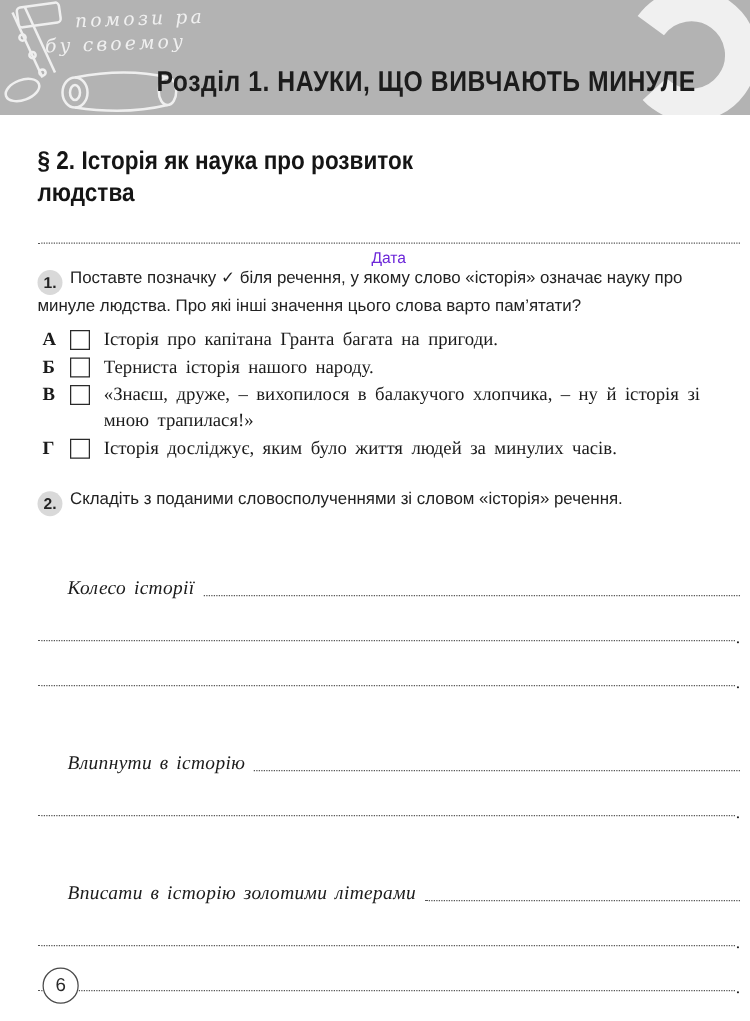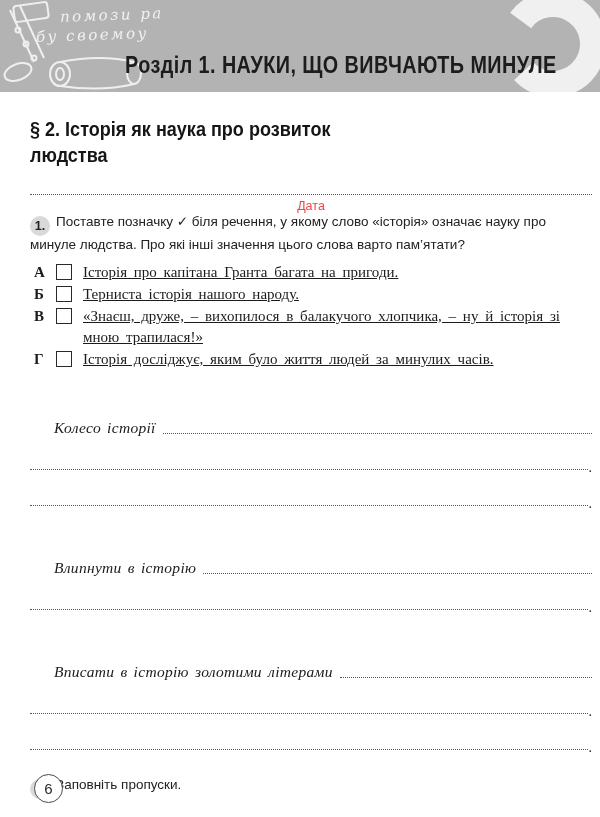--- a/index.html
+++ b/index.html
@@ -25,38 +25,38 @@
   
   .content{padding:0 8px 0 30px;}
   .section-row{display:flex;margin-top:24px;flex-direction:column;}
   .sec-title{width:322px;flex:none;}
   .sec-title .tline{
     white-space:nowrap;font-weight:bold;font-size:20.5px;line-height:26px;color:#151515;
     transform:scaleX(0.88);transform-origin:0 50%;
   }
   .date-block{flex:1;margin-top:16px;}
   .date-line{border-bottom:1px dotted #555;height:10px;}
-  .date-label{text-align:center;font-size:12.5px;color:#ef4444;margin-top:4px;}
+  .date-label{text-align:center;font-size:12.5px;color:#6d28d9;margin-top:4px;}
   
   .task-head{font-size:13.5px;line-height:18px;color:#222;}
   .t1{}
   .t2{margin-top:20px;}
   .t3{margin-top:22px;}
   .badge{
     display:inline-block;width:20px;height:20px;background:#d9d9d9;border-radius:50%;
     text-align:center;line-height:20px;font-weight:bold;font-size:12.5px;color:#222;
     margin-right:6px;vertical-align:-4px;
   }
   .serif{font-family:"Liberation Serif","DejaVu Serif",serif;}
   
   .options{margin-top:8px;}
   .opt{display:flex;font-size:15px;line-height:21px;word-spacing:3px;margin-top:1px;}
   .opt-letter{width:22px;flex:none;font-weight:bold;padding-left:4px;}
   .opt-box{width:14px;height:14px;border:1.3px solid #2a2a2a;background:#fff;flex:none;margin:2px 11px 0 0;}
-  .opt-text{flex:1;text-decoration:underline;}
+  .opt-text{flex:1;}
   
   .phrase-row{display:flex;align-items:flex-end;margin-top:16px;}
   .phrase{flex:none;font-style:italic;font-size:15.5px;line-height:20px;padding-left:24px;letter-spacing:.3px;word-spacing:2px;margin-top:32px;}
   .dotfill{flex:1;border-bottom:1px dotted #555;margin:0 0 4px 7px;height:0;}
   .cont-row{display:flex;align-items:flex-end;margin-top:24px;}
   .cont-row .dotfill{margin-left:0;}
   .tail-dot{flex:none;font-size:14px;line-height:12px;margin-left:1px;}
   
   .fill-line{display:flex;align-items:flex-end;font-size:15.5px;line-height:20px;margin-top:17px;letter-spacing:.2px;word-spacing:2px;}
   .fill-line em{flex:none;font-style:italic;}
@@ -137,20 +137,23 @@
       <span class="opt-box"></span>
       <span class="opt-text">«Знаєш, друже, – вихопилося в балакучого хлопчика, – ну й історія зі мною трапилася!»</span>
     </div>
     <div class="opt">
       <span class="opt-letter">Г</span>
       <span class="opt-box"></span>
       <span class="opt-text">Історія досліджує, яким було життя людей за минулих часів.</span>
     </div>
   </div>
 
+  <div class="task-head t2">
+    <span class="badge">2.</span><span>Складіть з поданими словосполученнями зі словом «історія» речення.</span>
+  </div>
 
   <div class="phrase-row serif">
     <span class="phrase">Колесо історії</span>
     <span class="dotfill"></span>
   </div>
   <div class="cont-row serif">
     <span class="dotfill"></span>
     <span class="tail-dot">.</span>
   </div>
 

